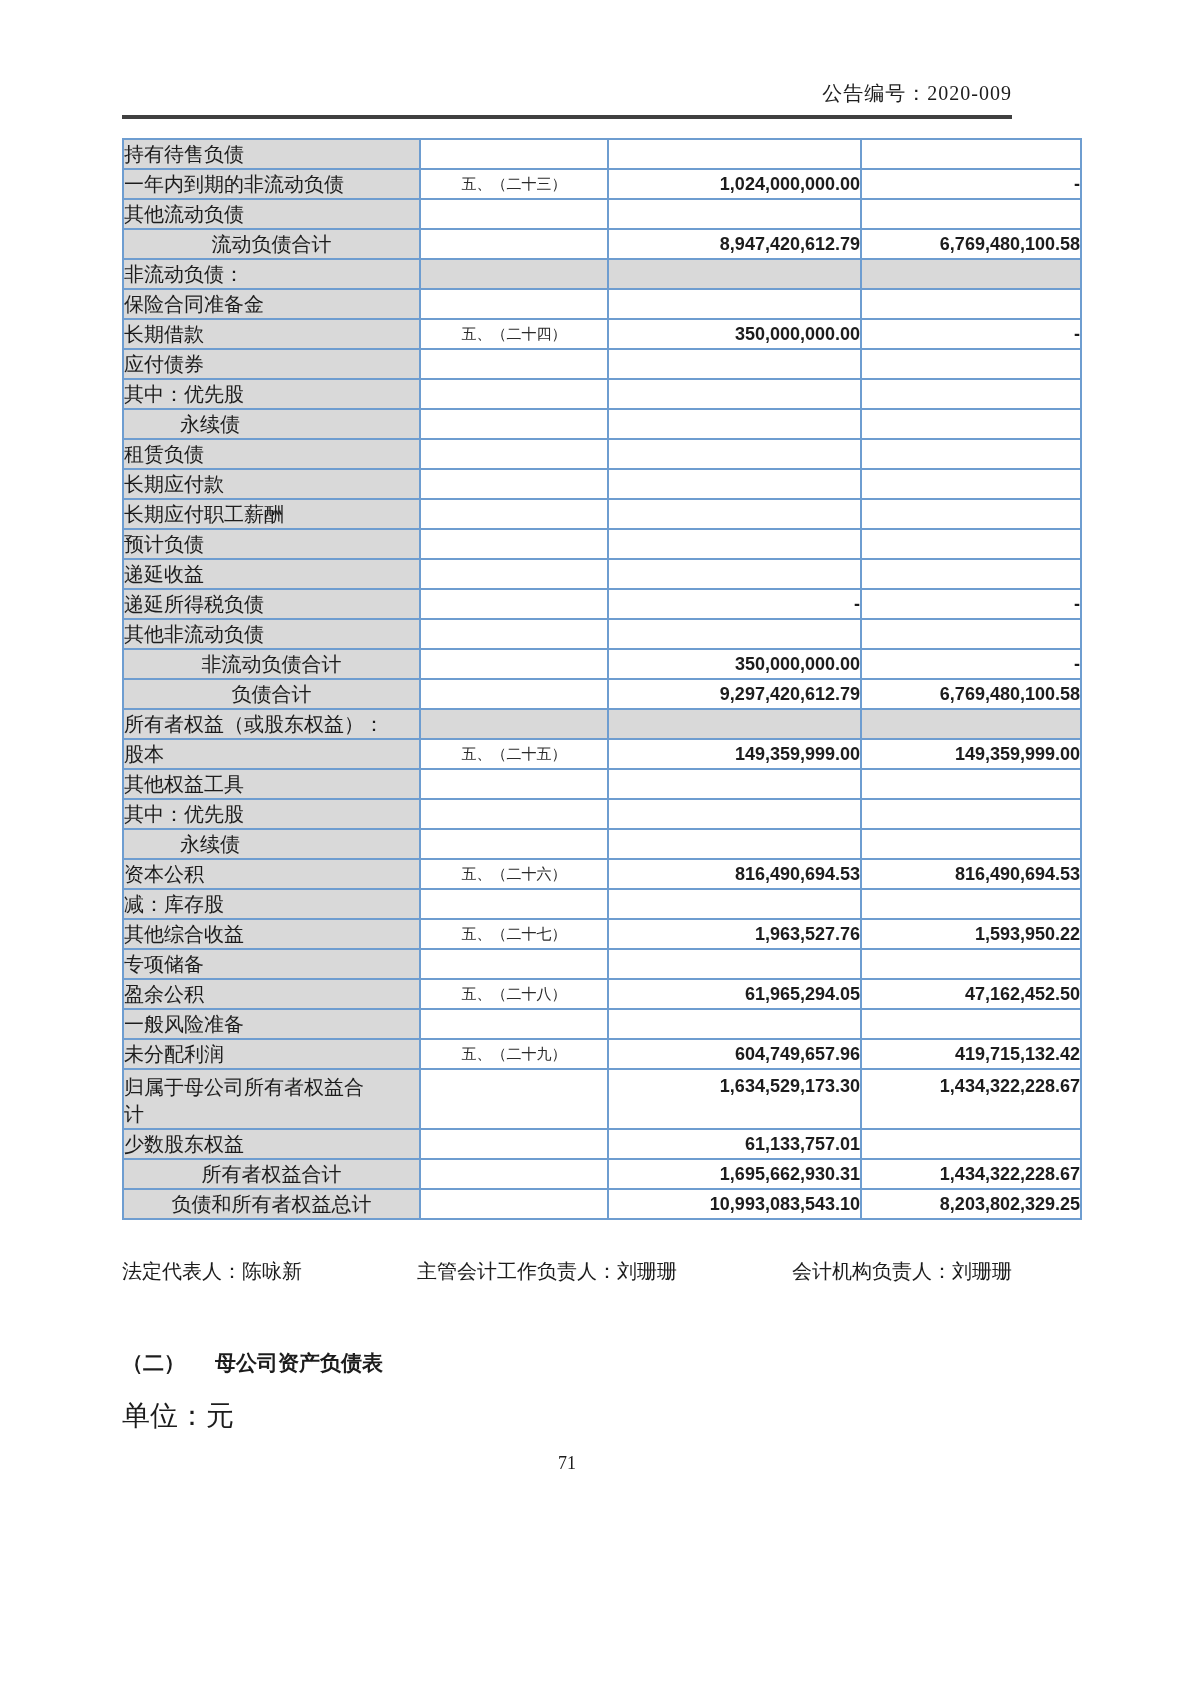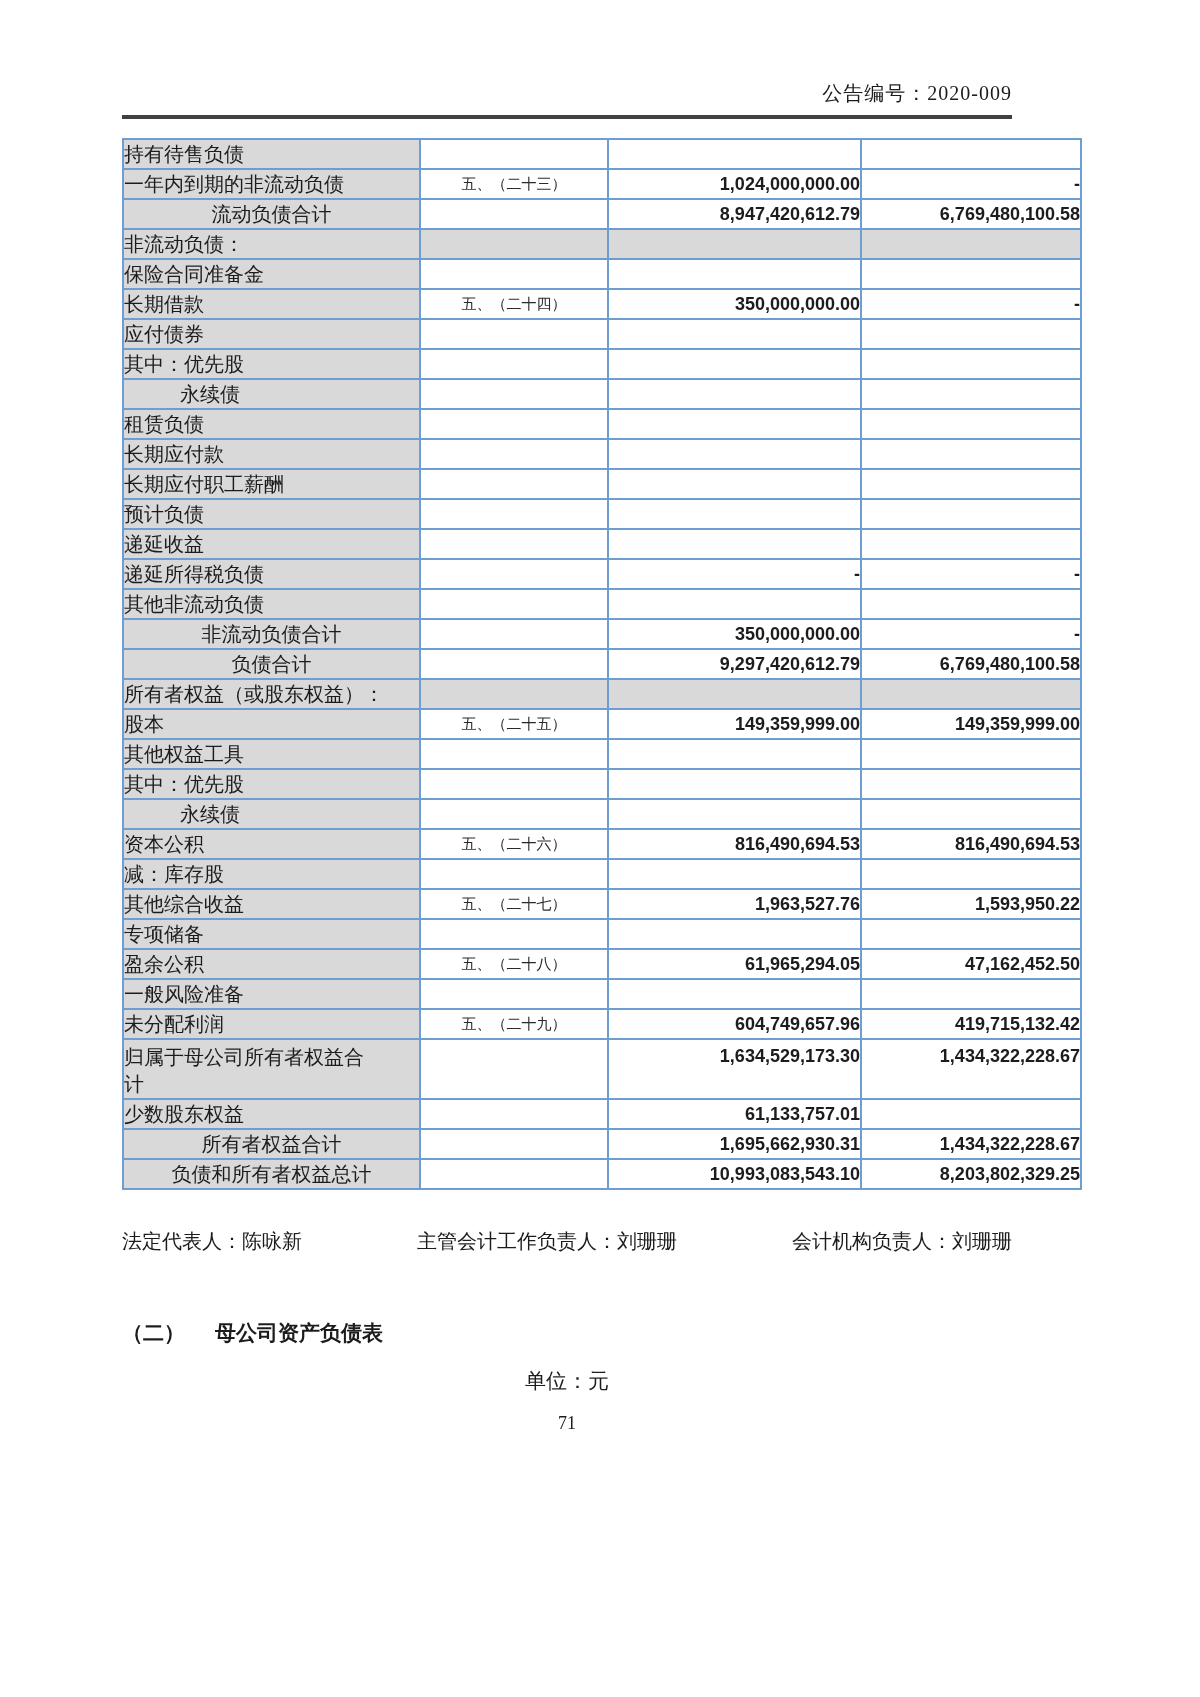--- a/index.html
+++ b/index.html
@@ -81,22 +81,22 @@
     font-size:20px;
   }
   .next-section{
     margin-top:64px;
     font-size:21px;
     font-weight:bold;
   }
   .next-section .numbering{display:inline-block;margin-right:30px;}
   .unit-line{
     margin-top:20px;
-    text-align:center;
-    font-size:21px;
+    text-align:left;
+    font-size:28px;
   }
   .page-number{
     margin-top:18px;
     text-align:center;
     font-size:18px;
   }
 </style>
 </head>
 <body>
 
@@ -120,20 +120,26 @@
             <td class="col-note"></td>
             <td class="col-current"></td>
             <td class="col-prior"></td>
           </tr>
           <tr class="row-item">
             <td class="col-label">一年内到期的非流动负债</td>
             <td class="col-note">五、（二十三）</td>
             <td class="col-current">1,024,000,000.00</td>
             <td class="col-prior">-</td>
           </tr>
+          <tr class="row-item">
+            <td class="col-label">其他流动负债</td>
+            <td class="col-note"></td>
+            <td class="col-current"></td>
+            <td class="col-prior"></td>
+          </tr>
           <tr class="row-total">
             <td class="col-label">流动负债合计</td>
             <td class="col-note"></td>
             <td class="col-current">8,947,420,612.79</td>
             <td class="col-prior">6,769,480,100.58</td>
           </tr>
           <tr class="row-section">
             <td class="col-label">非流动负债：</td>
             <td class="col-note"></td>
             <td class="col-current"></td>

